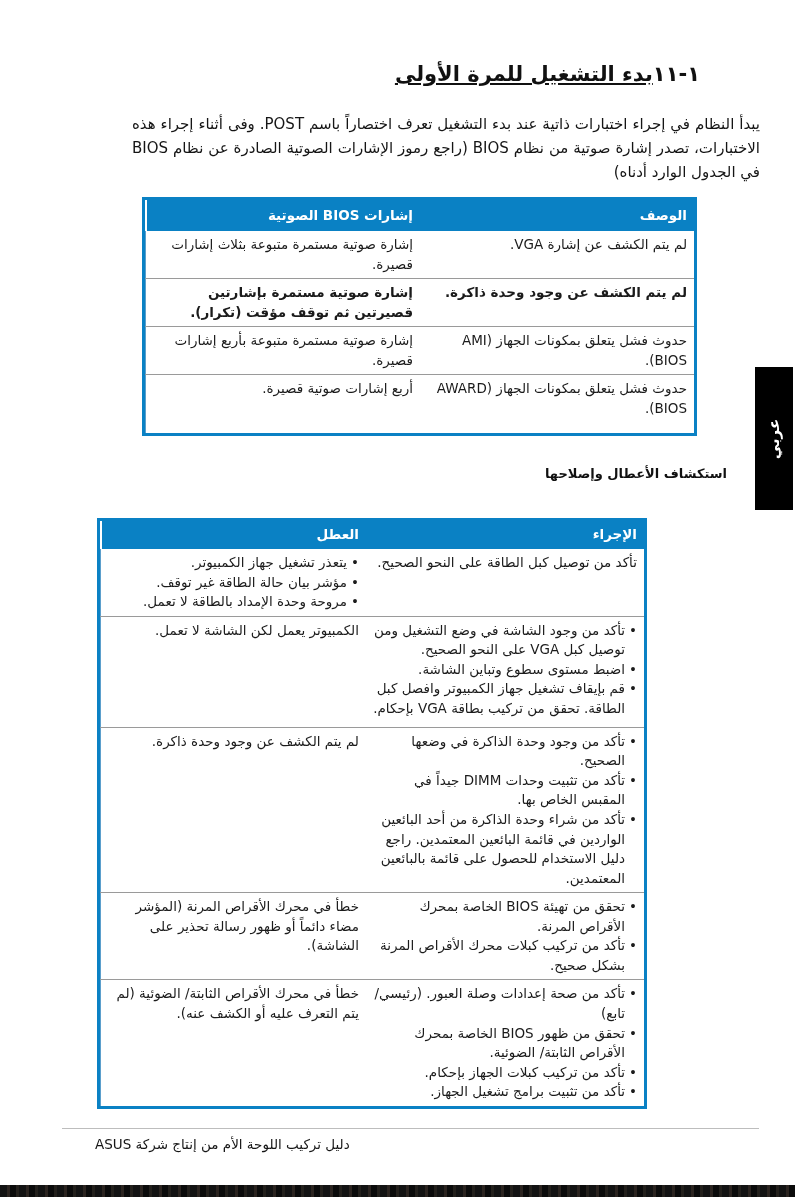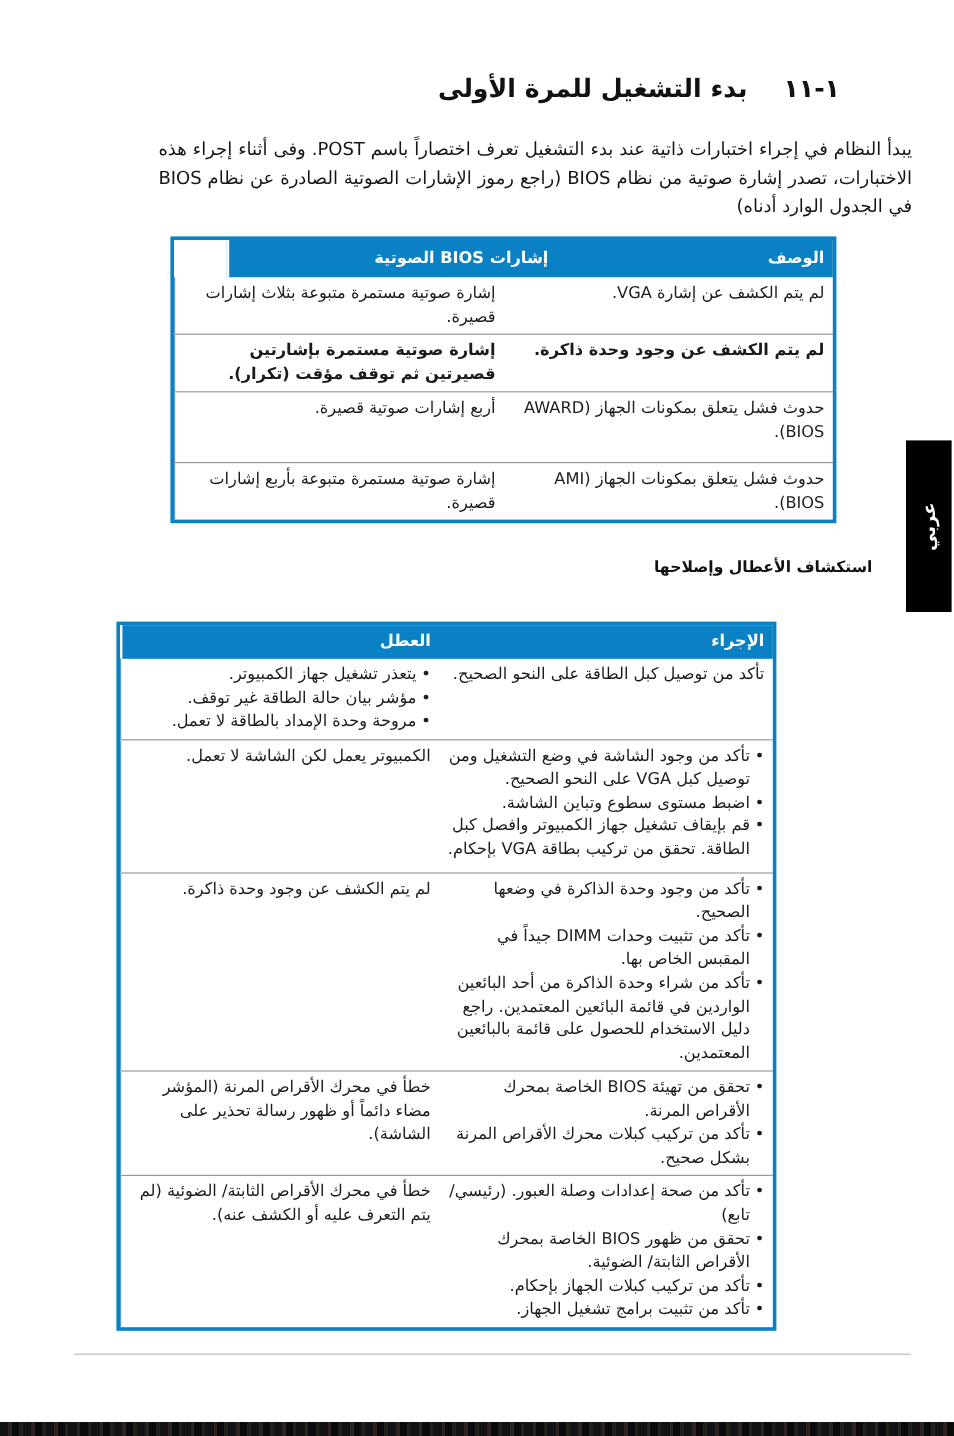--- a/index.html
+++ b/index.html
@@ -2,21 +2,21 @@
 <html lang="ar"><head>
 <meta charset="utf-8">
 <style>
   html,body{margin:0;padding:0;background:#ffffff;}
   .page{
     position:relative;width:795px;height:1197px;background:#ffffff;overflow:hidden;
     font-family:"DejaVu Sans",sans-serif;color:#1b1b1b;direction:rtl;
   }
   
   .h1{position:absolute;top:62px;right:95px;font-size:21px;font-weight:bold;white-space:nowrap;color:#111;}
-  .h1 .h1t{margin-right:30px;}
+  .h1 .h1t{text-decoration:underline;}
   .intro{
     position:absolute;top:112px;right:35px;width:628px;
     font-size:15px;line-height:24px;text-align:justify;color:#151515;margin-left:27px;
   }
   .h2{position:absolute;top:466px;right:68px;font-size:13px;font-weight:bold;color:#111;}
   
   .tbl{position:absolute;border:3px solid #0a81c4;background:#fff;box-sizing:border-box;}
   .tbl1{left:142px;top:197px;width:555px;}
   .tbl2{left:97px;top:518px;width:550px;}
   .trow{display:flex;flex-direction:row-reverse;align-items:stretch;}
@@ -24,21 +24,21 @@
   .thead{background:#0a81c4;color:#ffffff;font-weight:bold;font-size:14px;}
   .thead + .trow{border-top:none;}
   .c{box-sizing:border-box;padding:4px 7px;font-size:13.5px;line-height:1.45;text-align:right;}
   .hc{display:flex;align-items:center;justify-content:flex-start;padding-top:2px;padding-bottom:2px;}
   
   .tbl1 .c1{width:275px;flex:0 0 auto;border-left:1px solid #5b9fcc;}
   .tbl1 .c2{flex:1 1 auto;}
   .tbl2 .c1{width:266px;flex:0 0 auto;border-left:1px solid #5b9fcc;}
   .tbl2 .c2{flex:1 1 auto;}
   .thead .c1{border-left:2px solid #ffffff;}
-  .tbl1 .thead{min-height:31px;margin-left:44px;}
+  .tbl1 .thead{min-height:31px;}
   .tbl2 .thead{min-height:28px;}
   
   .t1r0{min-height:30px;} .t1r1{min-height:46px;font-weight:bold;} .t1r2{min-height:44px;} .t1r3{min-height:58px;}
   .t2r0{min-height:66px;} .t2r1{min-height:110px;} .t2r2{min-height:111px;} .t2r3{min-height:64px;} .t2r4{min-height:91px;}
   
   .li{display:flex;flex-direction:row;align-items:flex-start;}
   .blt{flex:0 0 auto;margin-left:4px;font-size:13.5px;line-height:1.45;}
   .li .t{flex:1 1 auto;}
   
   .side-tab{position:absolute;left:755px;top:367px;width:38px;height:143px;background:#000000;
@@ -68,27 +68,27 @@
       <div class="c c2 hc">الوصف</div>
     </div>
     <div class="trow t1r0">
       <div class="c c1">إشارة صوتية مستمرة متبوعة بثلاث إشارات قصيرة.</div>
       <div class="c c2">لم يتم الكشف عن إشارة VGA.</div>
     </div>
     <div class="trow t1r1">
       <div class="c c1">إشارة صوتية مستمرة بإشارتين قصيرتين ثم توقف مؤقت (تكرار).</div>
       <div class="c c2">لم يتم الكشف عن وجود وحدة ذاكرة.</div>
     </div>
+    <div class="trow t1r2">
+      <div class="c c1">إشارة صوتية مستمرة متبوعة بأربع إشارات قصيرة.</div>
+      <div class="c c2">حدوث فشل يتعلق بمكونات الجهاز (AMI BIOS).</div>
+    </div>
     <div class="trow t1r3">
       <div class="c c1">أربع إشارات صوتية قصيرة.</div>
       <div class="c c2">حدوث فشل يتعلق بمكونات الجهاز (AWARD BIOS).</div>
-    </div>
-    <div class="trow t1r2">
-      <div class="c c1">إشارة صوتية مستمرة متبوعة بأربع إشارات قصيرة.</div>
-      <div class="c c2">حدوث فشل يتعلق بمكونات الجهاز (AMI BIOS).</div>
     </div>
   </div>
 
   <div class="h2">استكشاف الأعطال وإصلاحها</div>
 
   <div class="tbl tbl2">
     <div class="trow thead">
       <div class="c c1 hc">العطل</div>
       <div class="c c2 hc">الإجراء</div>
     </div>
@@ -192,15 +192,16 @@
           </div>
       </div>
     </div>
   </div>
 
   <div class="side-tab">
     <span class="side-tab-text">عربي</span>
   </div>
 
   <div class="footer-rule"></div>
+  <div class="footer">دليل تركيب اللوحة الأم من إنتاج شركة ASUS</div>
   <div class="scan-edge"></div>
 
 </div>
 
 </body></html>

